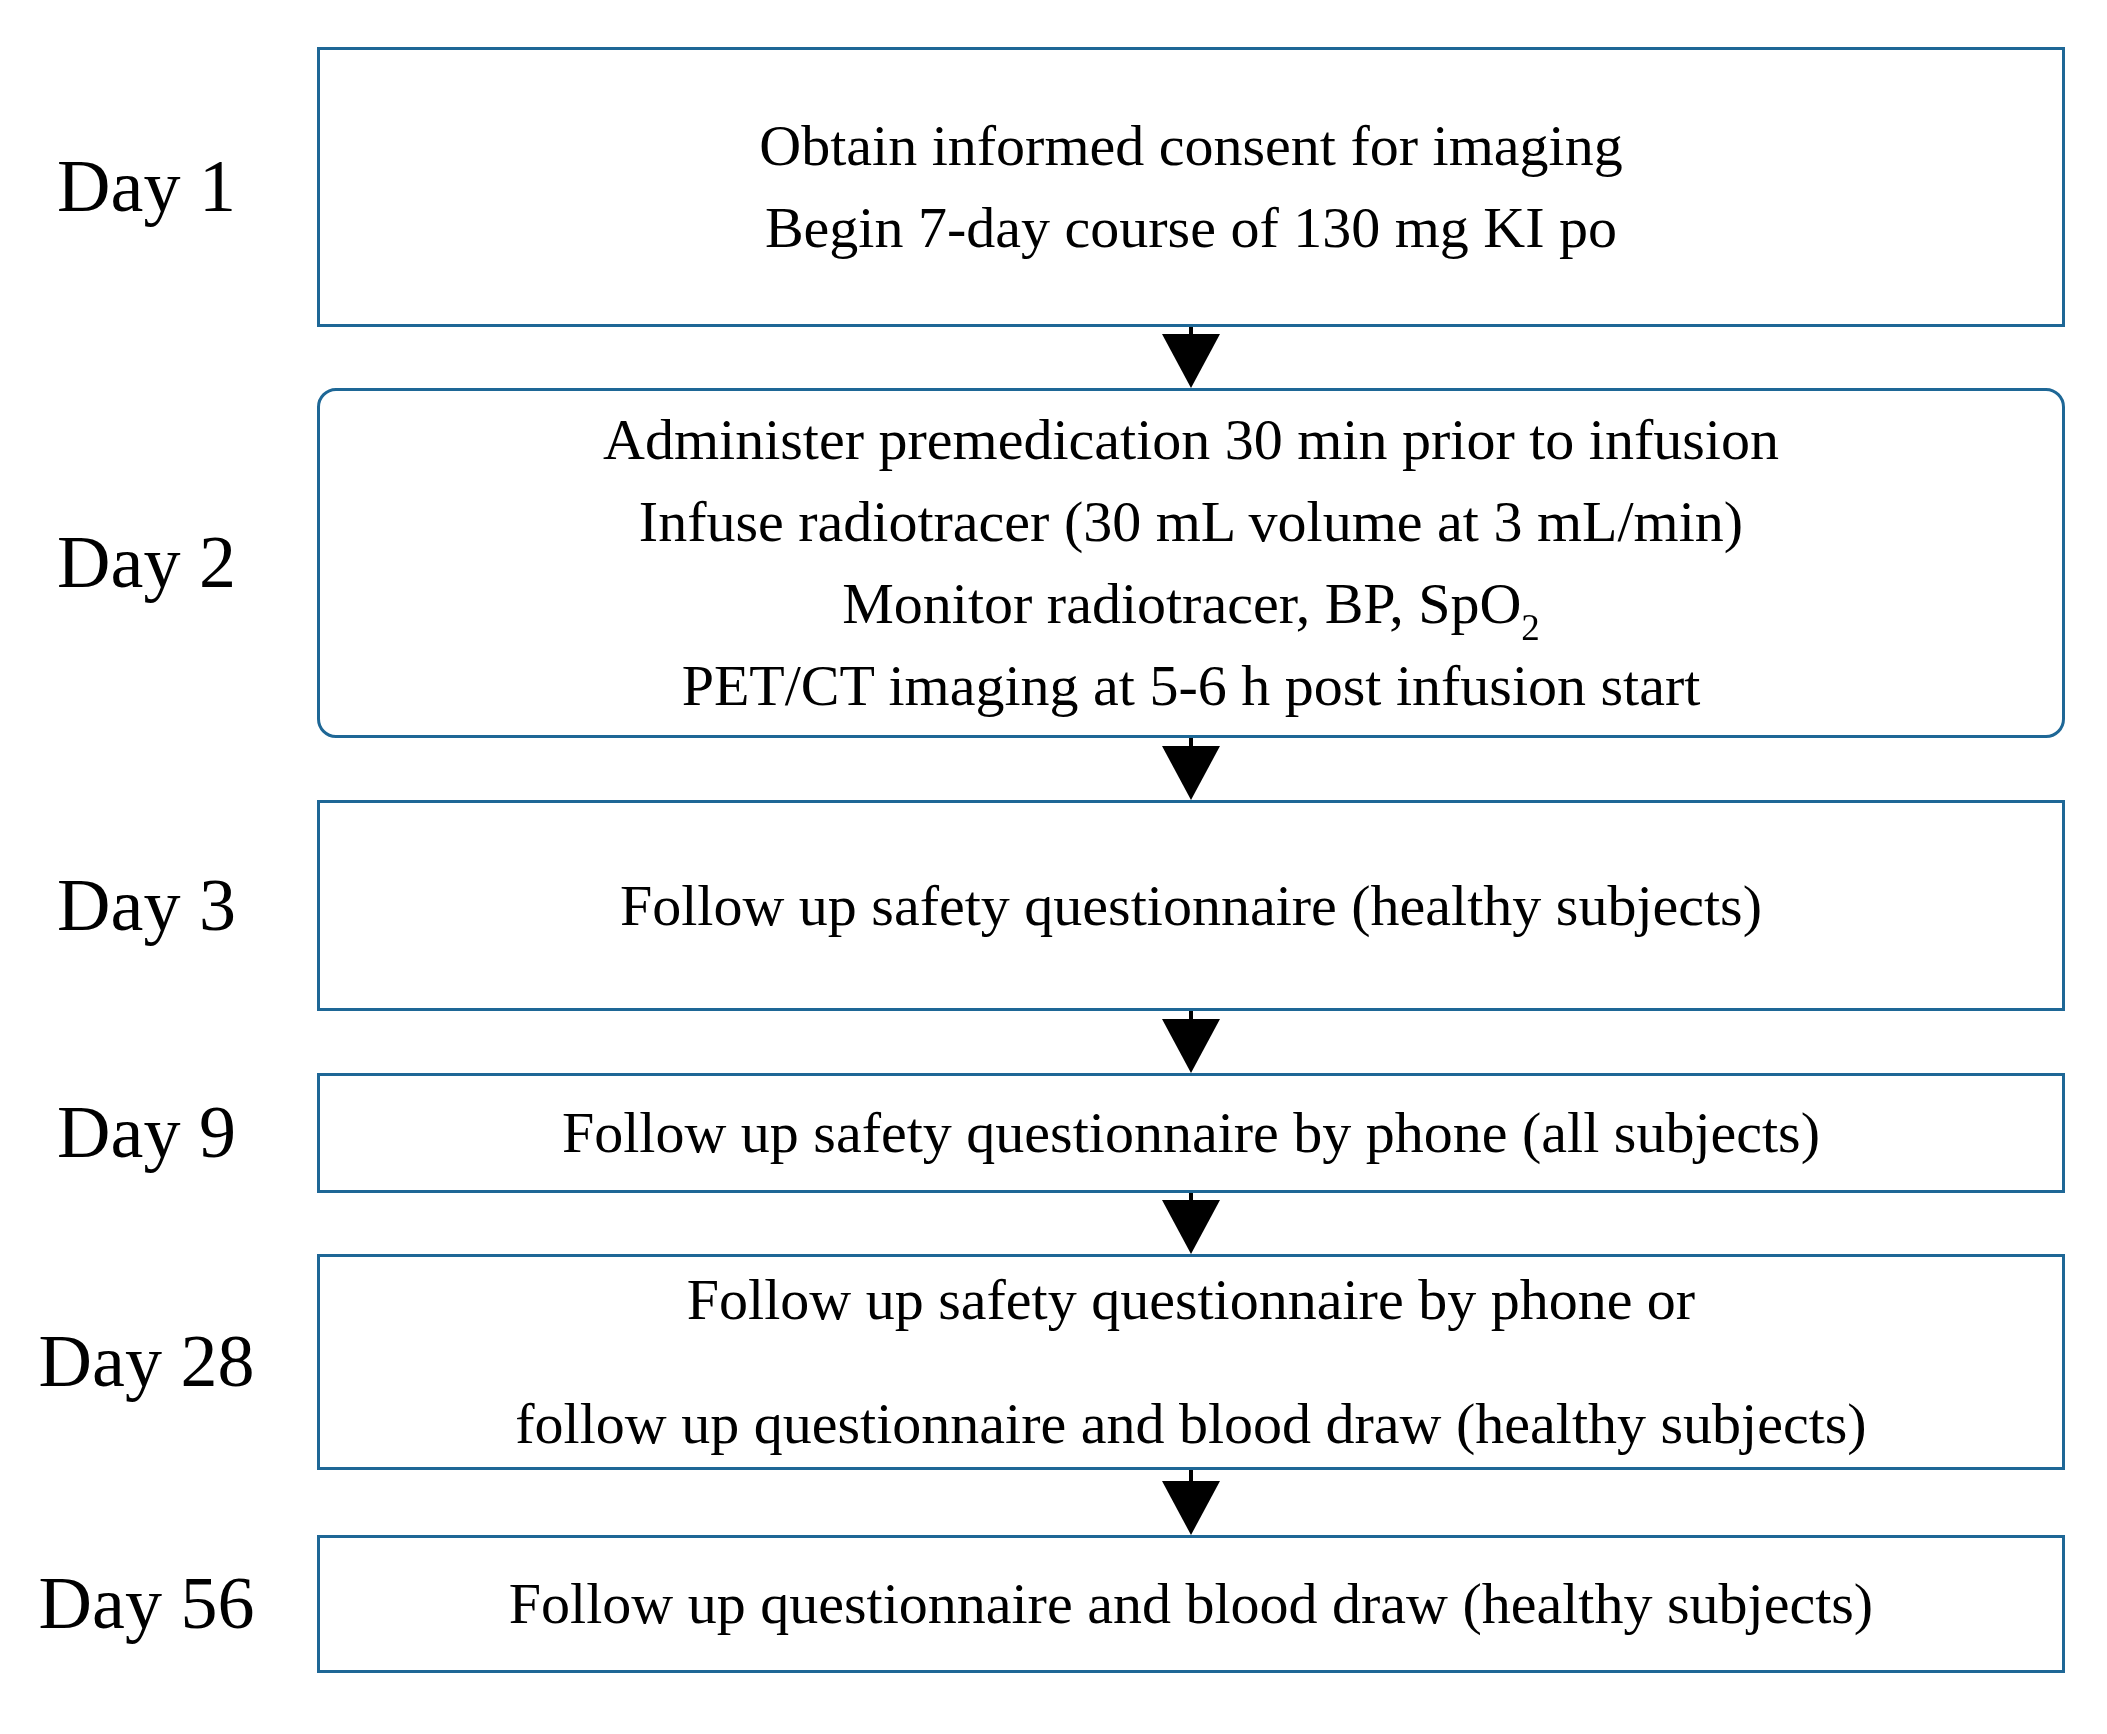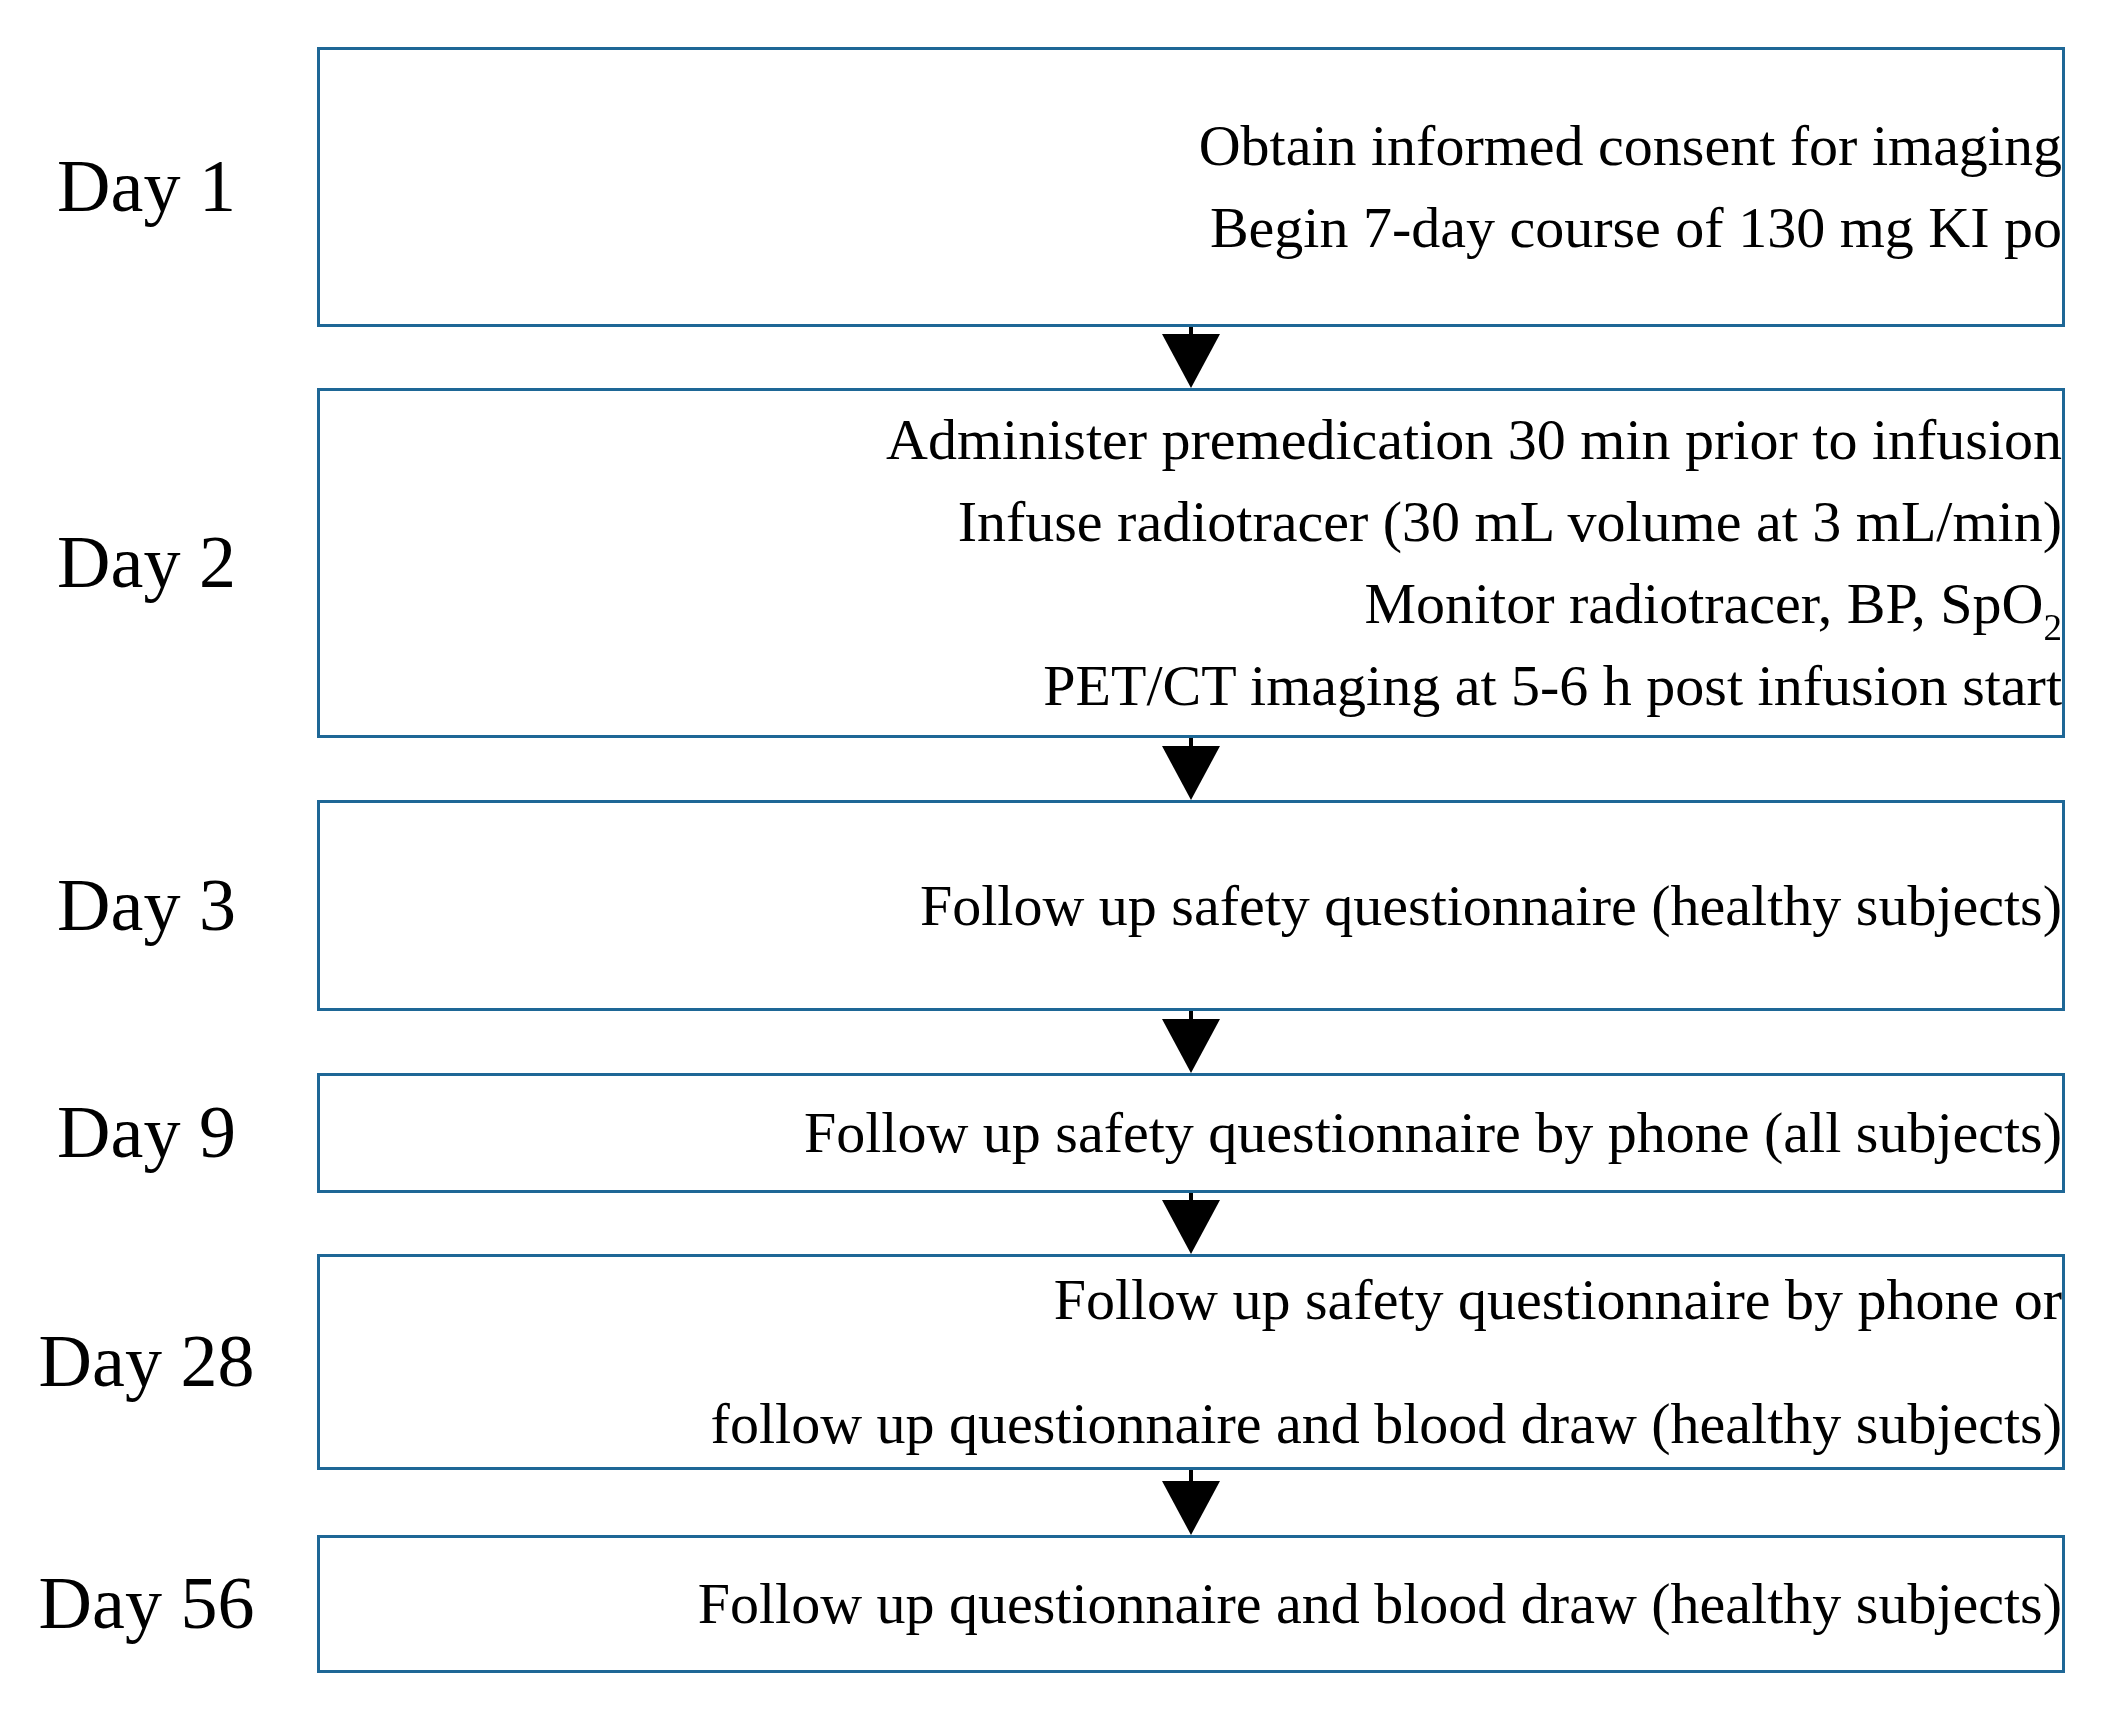--- a/index.html
+++ b/index.html
@@ -31,30 +31,30 @@
     white-space:nowrap;
   }
   .box{
     flex:1;
     margin-right:43px;
     border:3.9px solid var(--box-border);
     background:var(--bg);
     display:flex;
     flex-direction:column;
     justify-content:center;
-    align-items:flex-end;
+    align-items:center;
     text-align:center;
     font-size:58px;
     line-height:82px;
     color:var(--text);
   }
   .line{white-space:nowrap;}
   .sub2{font-size:37px;vertical-align:-17px;line-height:0;}
   .h1{height:280px;}
-  .h2{height:350px;}
+  .h2{height:350px;border-radius:19px;}
   .h3{height:211px;}
   .h4{height:120px;}
   .h5{height:216px;gap:42px;}
   .h6{height:138px;}
   .gap{position:relative;width:100%;}
   .g1{height:61px;}
   .g2{height:62px;}
   .g3{height:62px;}
   .g4{height:61px;}
   .g5{height:65px;}

